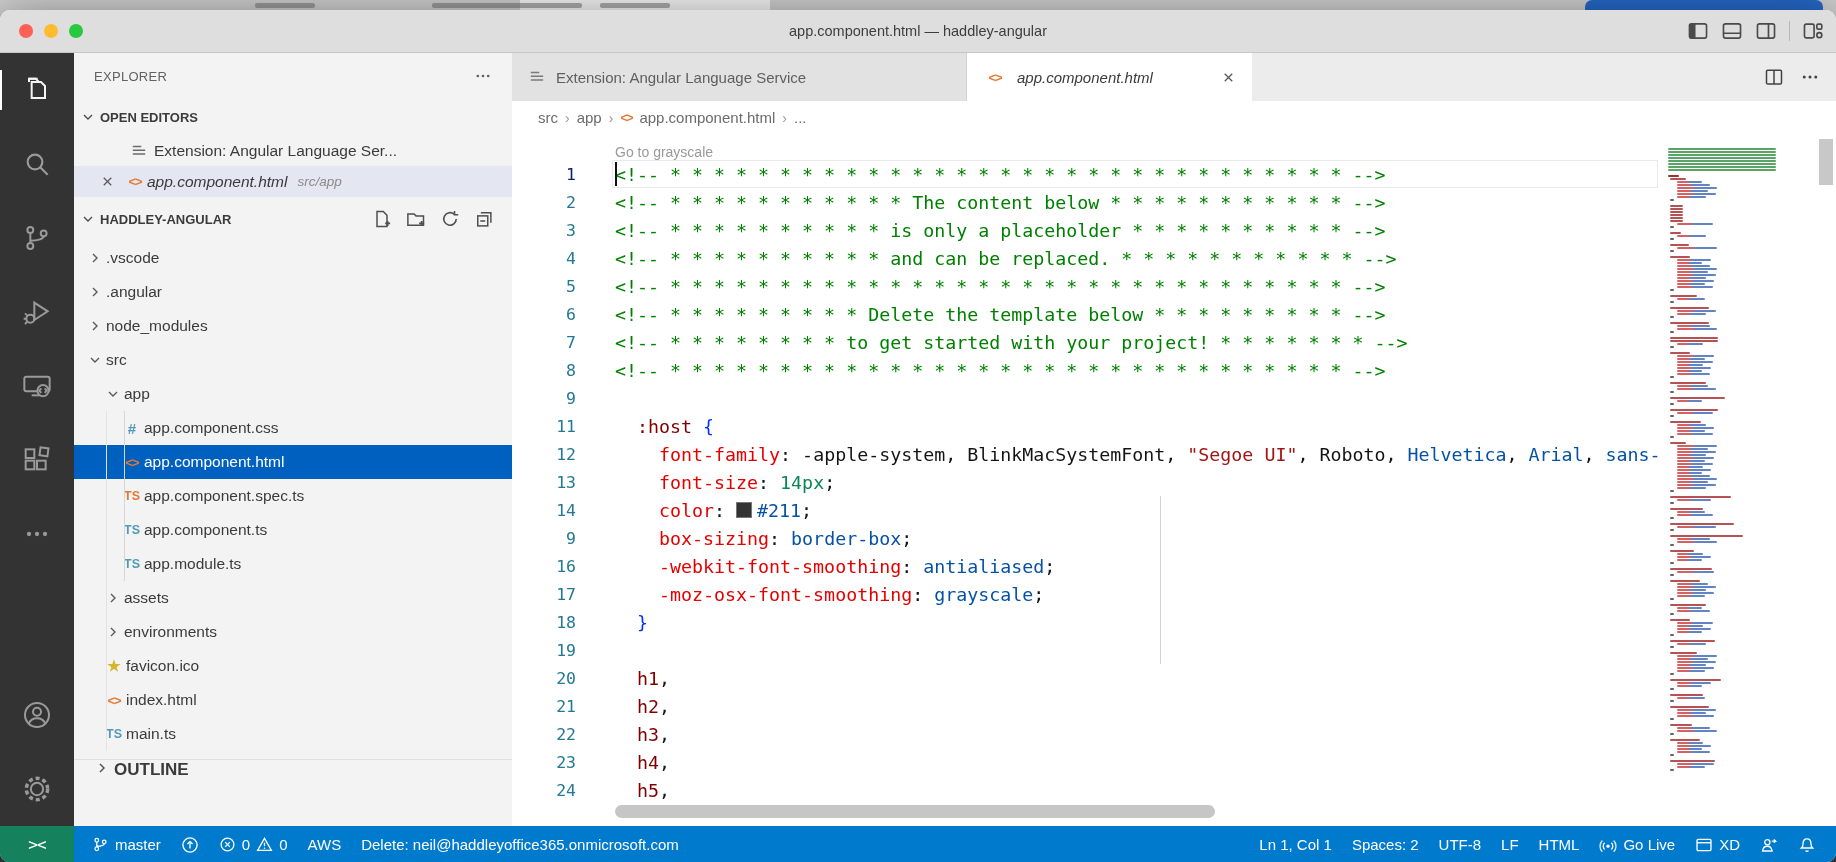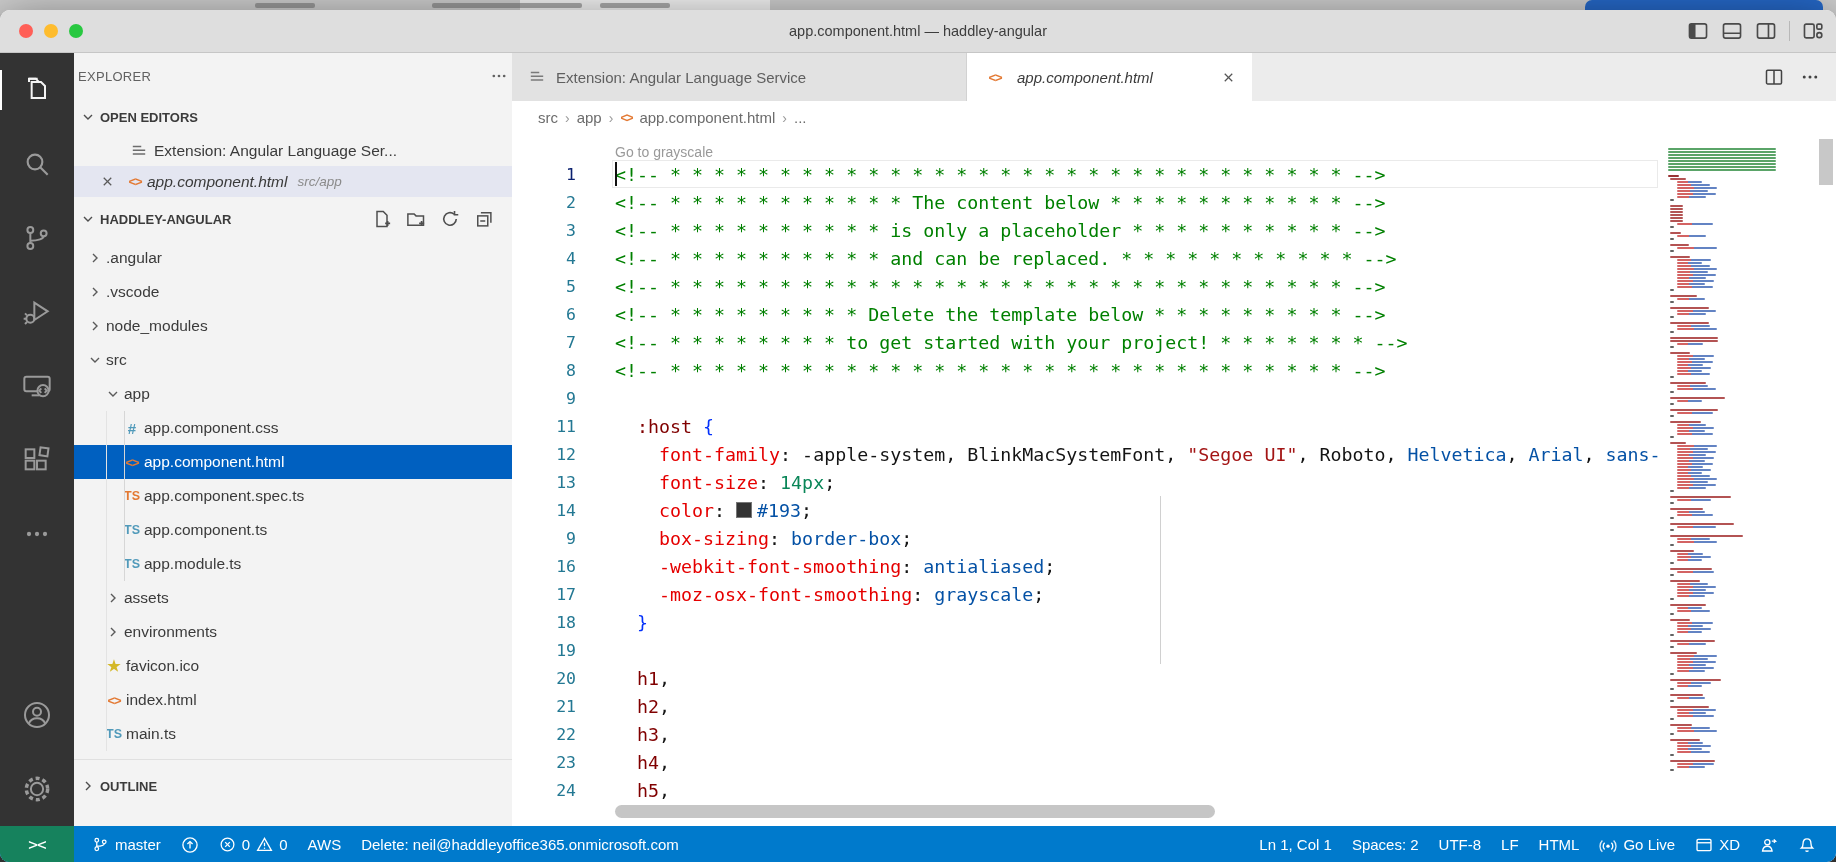--- a/index.html
+++ b/index.html
@@ -31,21 +31,21 @@
 
   
   .activitybar{width:74px;background:#333333;flex-shrink:0;display:flex;flex-direction:column;}
   .ab-top{flex:1;display:flex;flex-direction:column;}
   .ab-item{height:74px;display:flex;align-items:center;justify-content:center;color:#9a9a9a;position:relative;}
   .ab-item.active{color:#f5f5f5;}
   .ab-item.active::before{content:"";position:absolute;left:0;top:17px;bottom:17px;width:2px;background:#fff;}
 
   
   .sidebar{width:438px;background:#f3f3f3;flex-shrink:0;position:relative;color:#3b3b3b;overflow:hidden;}
-  .sb-titlerow{height:46px;display:flex;align-items:center;padding:0 4px;justify-content:space-between;}
+  .sb-titlerow{height:46px;display:flex;align-items:center;padding:0 20px;justify-content:space-between;}
   .sb-title{font-size:13px;color:#616161;letter-spacing:.3px;}
   .sb-more{color:#616161;}
   .sect-h{height:36px;display:flex;align-items:center;gap:4px;padding-left:6px;font-weight:bold;font-size:13px;color:#3b3b3b;}
   .sect-h .chev{color:#4d4d4d;}
   .oe-row{height:31px;display:flex;align-items:center;font-size:15.5px;position:relative;}
   .oe-row.selected{background:#e4e6f1;}
   .oe-label{white-space:nowrap;}
   .oe-path{color:#8a8a8a;font-size:13.5px;margin-left:10px;font-style:italic;}
   .proj-h{height:44px;display:flex;align-items:center;gap:4px;padding-left:6px;font-weight:bold;font-size:13px;}
   .proj-actions{margin-left:auto;display:flex;gap:14px;padding-right:18px;color:#4f4f4f;}
@@ -53,22 +53,22 @@
   .tree-guide{position:absolute;width:1px;background:#d6d6d6;}
   .tree-row{height:34px;display:flex;align-items:center;font-size:15.5px;position:relative;}
   .tree-row.selected{background:#0060c0;color:#fff;}
   .tree-chev{width:22px;display:flex;justify-content:center;color:#5a5a5a;flex-shrink:0;}
   .fi{width:24px;flex-shrink:0;font-weight:bold;text-align:center;}
   .fi.css{color:#519aba;font-size:15px;}
   .fi.html{color:#e37933;font-size:13px;letter-spacing:-1px;}
   .fi.ts{color:#519aba;font-size:12.5px;}
   .fi.tss{color:#e37933;font-size:12.5px;}
   .fi.star{color:#d4b829;font-size:15px;}
-  .sect-foot{height:34px;display:flex;align-items:flex-end;gap:4px;padding-left:6px;font-weight:bold;
-     font-size:13px;border-top:1px solid #e0e0e0;}
+  .sect-foot{height:34px;display:flex;align-items:flex-start;gap:4px;padding-left:20px;font-weight:bold;
+     font-size:17px;border-top:1px solid #e0e0e0;}
 
   
   .editor{flex:1;display:flex;flex-direction:column;min-width:0;background:#fff;}
   .tabs{height:48px;background:#ececec;display:flex;flex-shrink:0;}
   .tab{display:flex;align-items:center;gap:10px;padding:0 16px;font-size:15px;box-sizing:border-box;}
   .tab.inactive{background:#e2e2e2;color:#5f5f5f;border-right:1px solid #d2d2d2;width:455px;}
   .tab.active{background:#fff;color:#3b3b3b;width:285px;}
   .tab .lbl.italic{font-style:italic;}
   .tab-close{margin-left:auto;color:#555;}
   .tabs-right{margin-left:auto;display:flex;align-items:center;gap:16px;padding-right:16px;color:#424242;}
@@ -333,30 +333,30 @@
           </span>
       </div>
       <div class="tree" id="tree">
           <div class="tree-row">
             <span style="width:10px"></span>
             <span class="tree-chev">
               <svg width="16" height="16" viewBox="0 0 16 16" fill="none" stroke="currentColor" stroke-width="1.4">
                 <polyline points="6,4 10,8 6,12"></polyline>
               </svg>
             </span>
-            <span>.angular</span>
+            <span>.vscode</span>
           </div>
           <div class="tree-row">
             <span style="width:10px"></span>
             <span class="tree-chev">
               <svg width="16" height="16" viewBox="0 0 16 16" fill="none" stroke="currentColor" stroke-width="1.4">
                 <polyline points="6,4 10,8 6,12"></polyline>
               </svg>
             </span>
-            <span>.vscode</span>
+            <span>.angular</span>
           </div>
           <div class="tree-row">
             <span style="width:10px"></span>
             <span class="tree-chev">
               <svg width="16" height="16" viewBox="0 0 16 16" fill="none" stroke="currentColor" stroke-width="1.4">
                 <polyline points="6,4 10,8 6,12"></polyline>
               </svg>
             </span>
             <span>node_modules</span>
           </div>
@@ -508,21 +508,21 @@
             <div class="line"><span class="ln">3</span><span class="tok-c">&lt;!-- * * * * * * * * * * is only a placeholder * * * * * * * * * * --&gt;</span></div>
             <div class="line"><span class="ln">4</span><span class="tok-c">&lt;!-- * * * * * * * * * * and can be replaced. * * * * * * * * * * * --&gt;</span></div>
             <div class="line"><span class="ln">5</span><span class="tok-c">&lt;!-- * * * * * * * * * * * * * * * * * * * * * * * * * * * * * * * --&gt;</span></div>
             <div class="line"><span class="ln">6</span><span class="tok-c">&lt;!-- * * * * * * * * * Delete the template below * * * * * * * * * --&gt;</span></div>
             <div class="line"><span class="ln">7</span><span class="tok-c">&lt;!-- * * * * * * * * to get started with your project! * * * * * * * --&gt;</span></div>
             <div class="line"><span class="ln">8</span><span class="tok-c">&lt;!-- * * * * * * * * * * * * * * * * * * * * * * * * * * * * * * * --&gt;</span></div>
             <div class="line"><span class="ln">9</span></div>
             <div class="line"><span class="ln">11</span><span class="tok-d">  </span><span class="tok-s">:host</span><span class="tok-d"> </span><span class="tok-b">{</span></div>
             <div class="line"><span class="ln">12</span><span class="tok-d">    </span><span class="tok-p">font-family</span><span class="tok-d">: -apple-system, BlinkMacSystemFont, </span><span class="tok-st">"Segoe UI"</span><span class="tok-d">, Roboto, </span><span class="tok-v">Helvetica</span><span class="tok-d">, </span><span class="tok-v">Arial</span><span class="tok-d">, </span><span class="tok-v">sans-serif</span><span class="tok-d">;</span></div>
             <div class="line"><span class="ln">13</span><span class="tok-d">    </span><span class="tok-p">font-size</span><span class="tok-d">: </span><span class="tok-n">14px</span><span class="tok-d">;</span></div>
-            <div class="line"><span class="ln">14</span><span class="tok-d">    </span><span class="tok-p">color</span><span class="tok-d">: </span><span class="swatch"></span><span class="tok-v">#193</span><span class="tok-d">;</span></div>
+            <div class="line"><span class="ln">14</span><span class="tok-d">    </span><span class="tok-p">color</span><span class="tok-d">: </span><span class="swatch"></span><span class="tok-v">#211</span><span class="tok-d">;</span></div>
             <div class="line"><span class="ln">9</span><span class="tok-d">    </span><span class="tok-p">box-sizing</span><span class="tok-d">: </span><span class="tok-v">border-box</span><span class="tok-d">;</span></div>
             <div class="line"><span class="ln">16</span><span class="tok-d">    </span><span class="tok-p">-webkit-font-smoothing</span><span class="tok-d">: </span><span class="tok-v">antialiased</span><span class="tok-d">;</span></div>
             <div class="line"><span class="ln">17</span><span class="tok-d">    </span><span class="tok-p">-moz-osx-font-smoothing</span><span class="tok-d">: </span><span class="tok-v">grayscale</span><span class="tok-d">;</span></div>
             <div class="line"><span class="ln">18</span><span class="tok-d">  </span><span class="tok-b">}</span></div>
             <div class="line"><span class="ln">19</span></div>
             <div class="line"><span class="ln">20</span><span class="tok-d">  </span><span class="tok-s">h1</span><span class="tok-d">,</span></div>
             <div class="line"><span class="ln">21</span><span class="tok-d">  </span><span class="tok-s">h2</span><span class="tok-d">,</span></div>
             <div class="line"><span class="ln">22</span><span class="tok-d">  </span><span class="tok-s">h3</span><span class="tok-d">,</span></div>
             <div class="line"><span class="ln">23</span><span class="tok-d">  </span><span class="tok-s">h4</span><span class="tok-d">,</span></div>
             <div class="line"><span class="ln">24</span><span class="tok-d">  </span><span class="tok-s">h5</span><span class="tok-d">,</span></div>

